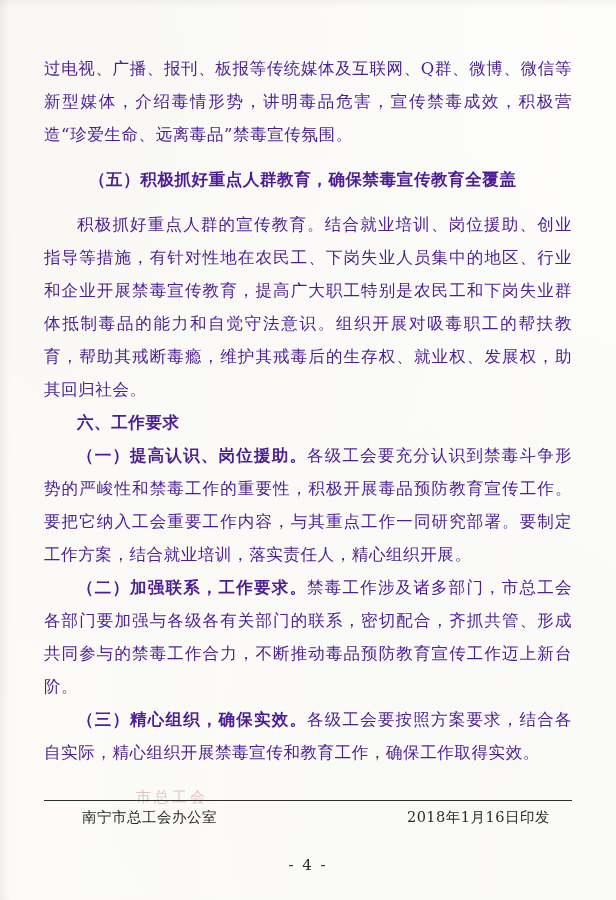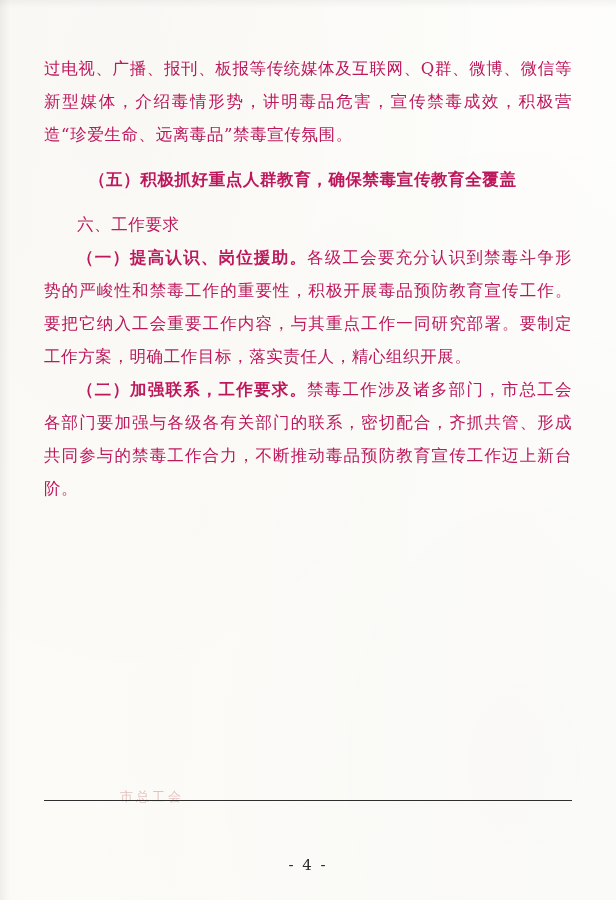--- a/index.html
+++ b/index.html
@@ -33,42 +33,42 @@
       linear-gradient(95deg, rgba(250,248,243,0.6), rgba(255,255,255,0.2));
     pointer-events: none;
   }
   .body-text {
     position: relative;
     font-size: 16.5px;
     line-height: 33px;
     letter-spacing: 0.6px;
     text-align: justify;
     text-justify: inter-ideograph;
-    color: #be185d;
+    color: #4c1d95;
   }
   .para {
     margin: 0 0 0 0;
     text-indent: 0;
   }
   .para.indent {
     text-indent: 33px;
   }
   .para b,
   .bold {
     font-weight: bold;
   }
   .section-heading {
     font-weight: bold;
     text-indent: 33px;
     margin: 12px;
   }
   .num-heading {
     text-indent: 33px;
     margin: 0;
-    font-weight: normal;
+    font-weight: bold;
   }
   
   .footer-rule {
     position: absolute;
     left: 44px;
     right: 44px;
     top: 800px;
     border-top: 1.4px solid #2e2e2e;
   }
   .footer-row {
@@ -95,30 +95,30 @@
     right: 0;
     top: 856px;
     text-align: center;
     font-size: 15px;
     letter-spacing: 2px;
     color: #2a2a2a;
   }
   
   .seal {
     position: absolute;
-    left: 120px;
+    left: 112px;
     top: 782px;
     width: 96px;
     height: 30px;
     border-radius: 50%;
     opacity: 0.30;
     color: #b03a3a;
-    font-size: 13px;
+    font-size: 15px;
     letter-spacing: 3px;
-    text-align: left;
+    text-align: right;
     line-height: 30px;
     pointer-events: none;
   }
   .scan-edge-left {
     position: absolute;
     left: 0; top: 0; bottom: 0;
     width: 10px;
     background: linear-gradient(90deg, rgba(0,0,0,0.05), rgba(0,0,0,0));
     pointer-events: none;
   }
@@ -136,29 +136,35 @@
 <div class="page">
   <div class="scan-edge-top"></div>
   <div class="scan-edge-left"></div>
 
   <div class="body-text">
 
     <p class="para">过电视、广播、报刊、板报等传统媒体及互联网、Q群、微博、微信等新型媒体，介绍毒情形势，讲明毒品危害，宣传禁毒成效，积极营造“珍爱生命、远离毒品”禁毒宣传氛围。</p>
 
     <p class="section-heading">（五）积极抓好重点人群教育，确保禁毒宣传教育全覆盖</p>
 
+    <p class="para indent">积极抓好重点人群的宣传教育。结合就业培训、岗位援助、创业指导等措施，有针对性地在农民工、下岗失业人员集中的地区、行业和企业开展禁毒宣传教育，提高广大职工特别是农民工和下岗失业群体抵制毒品的能力和自觉守法意识。组织开展对吸毒职工的帮扶教育，帮助其戒断毒瘾，维护其戒毒后的生存权、就业权、发展权，助其回归社会。</p>
 
     <p class="num-heading">六、工作要求</p>
 
-    <p class="para indent"><span class="bold">（一）提高认识、岗位援助。</span><span>各级工会要充分认识到禁毒斗争形势的严峻性和禁毒工作的重要性，积极开展毒品预防教育宣传工作。要把它纳入工会重要工作内容，与其重点工作一同研究部署。要制定工作方案，明确工作目标，落实责任人，精心组织开展。</span></p>
+    <p class="para indent"><span class="bold">（一）提高认识、岗位援助。</span><span>各级工会要充分认识到禁毒斗争形势的严峻性和禁毒工作的重要性，积极开展毒品预防教育宣传工作。要把它纳入工会重要工作内容，与其重点工作一同研究部署。要制定工作方案，结合就业培训，落实责任人，精心组织开展。</span></p>
 
     <p class="para indent"><span class="bold">（二）加强联系，工作要求。</span><span>禁毒工作涉及诸多部门，市总工会各部门要加强与各级各有关部门的联系，密切配合，齐抓共管、形成共同参与的禁毒工作合力，不断推动毒品预防教育宣传工作迈上新台阶。</span></p>
 
+    <p class="para indent"><span class="bold">（三）精心组织，确保实效。</span><span>各级工会要按照方案要求，结合各自实际，精心组织开展禁毒宣传和教育工作，确保工作取得实效。</span></p>
 
   </div>
 
   <div class="seal">市总工会</div>
 
   <div class="footer-rule"></div>
 
+  <div class="footer-row">
+    <div class="footer-left">南宁市总工会办公室</div>
+    <div class="footer-right">2018年1月16日印发</div>
+  </div>
 
   <div class="page-number">- 4 -</div>
 </div>
 
 </body></html>

